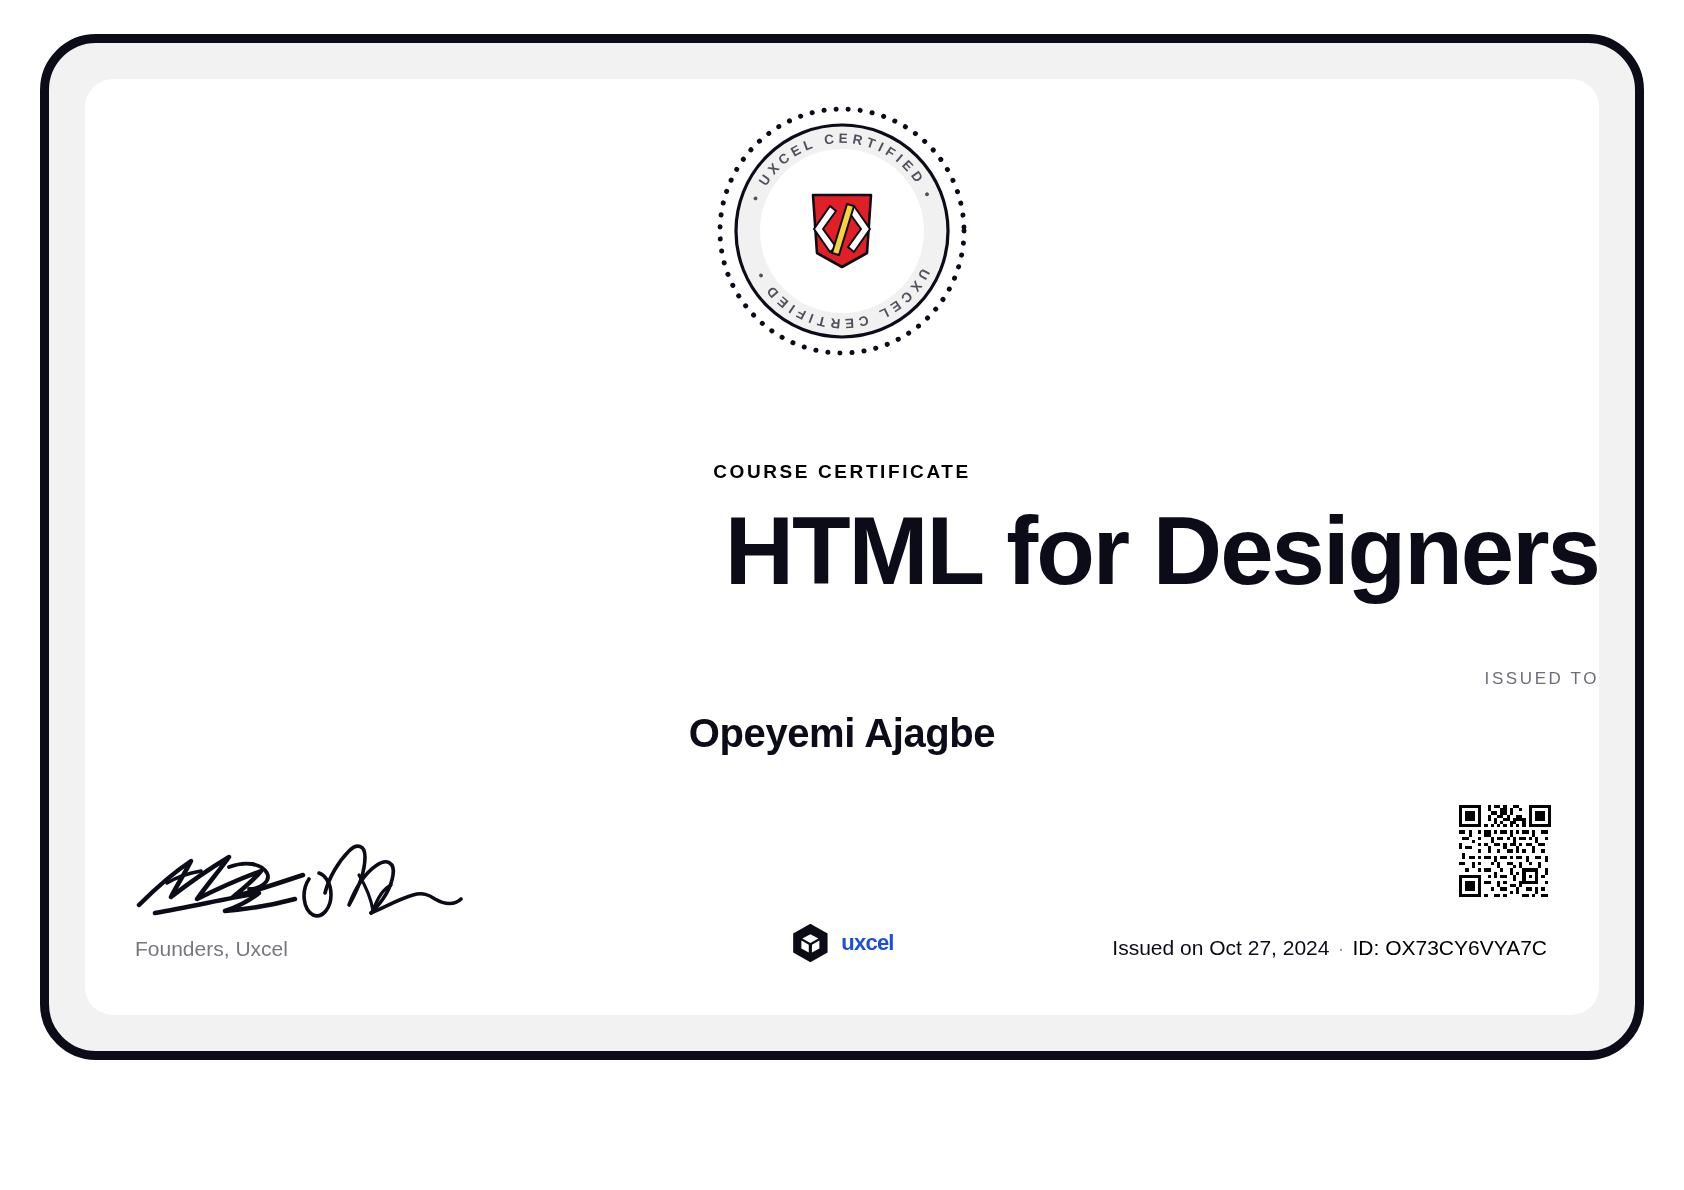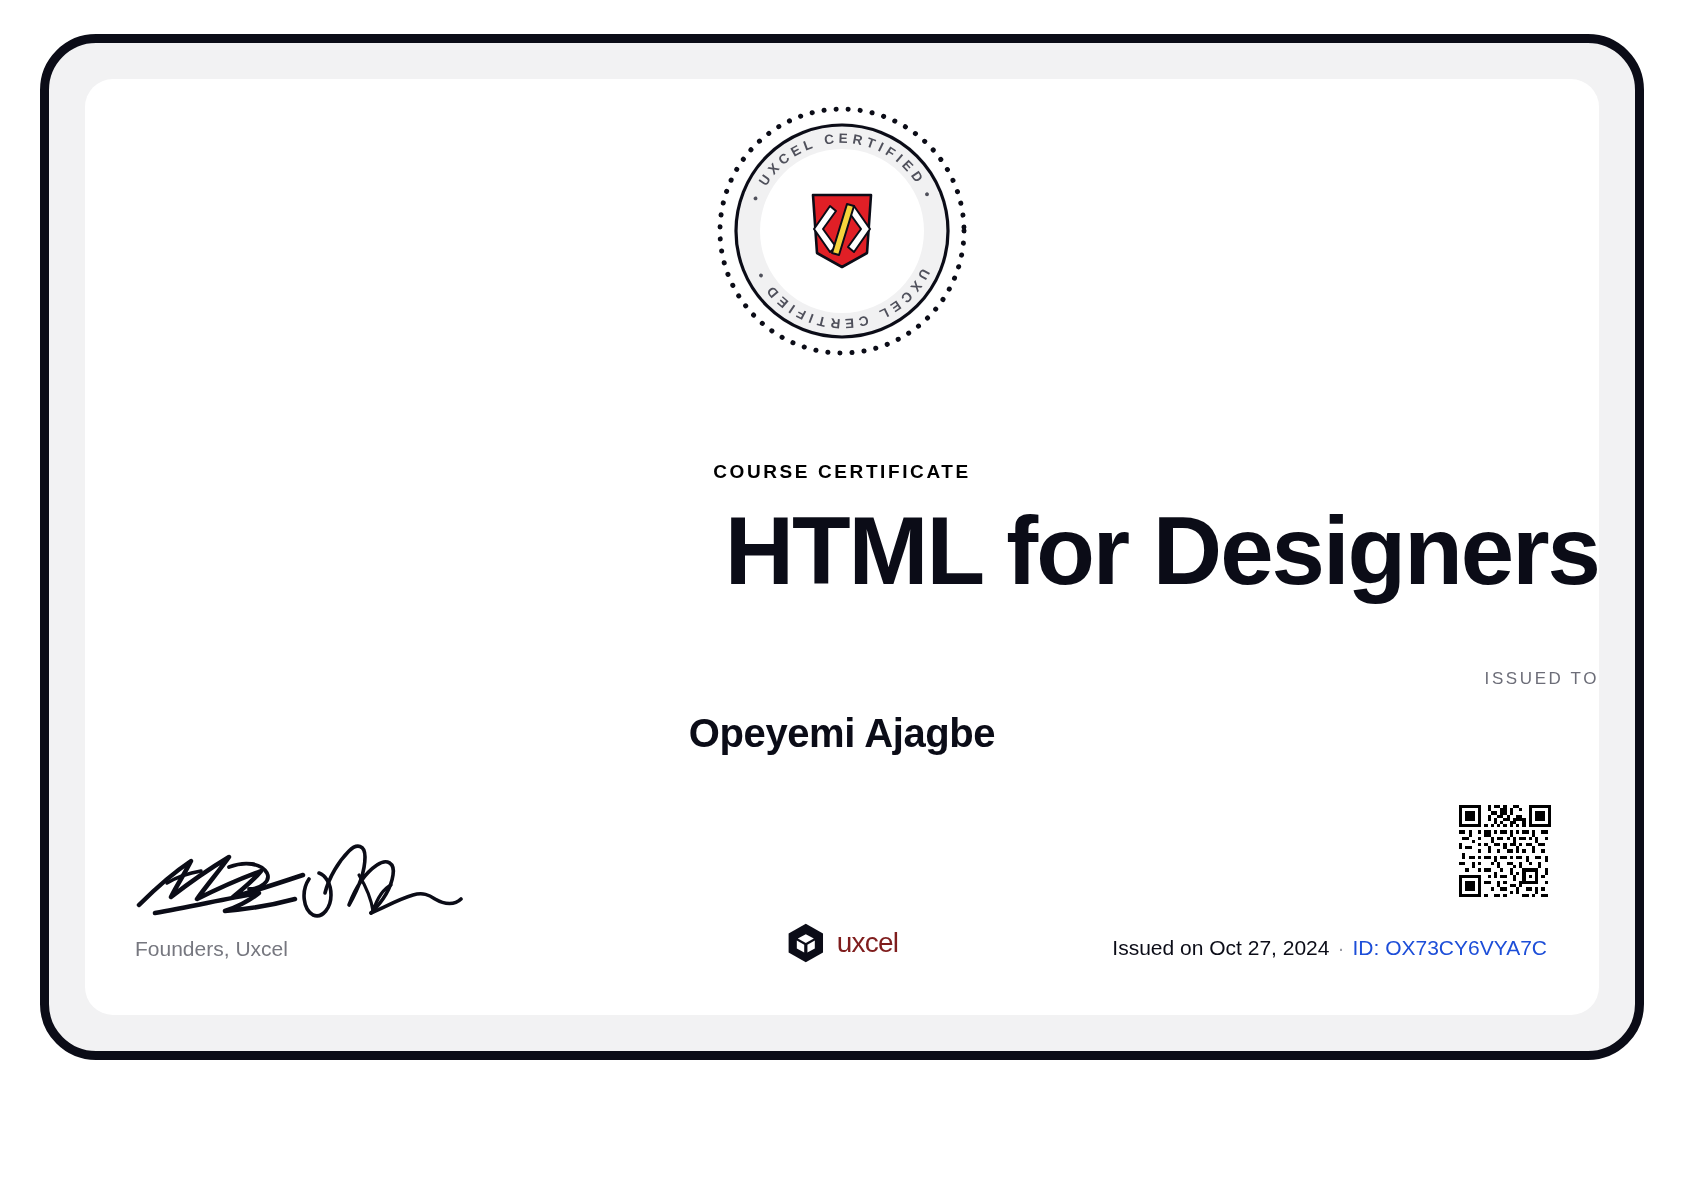--- a/index.html
+++ b/index.html
@@ -128,37 +128,37 @@
     position: absolute;
     left: 50%;
     transform: translateX(-50%);
     bottom: 52px;
     display: flex;
     align-items: center;
     gap: 11px;
   }
   .brand-mark { width: 40px; height: 40px; display: block; }
   .brand-word {
-    font-size: 28px;
-    font-weight: 400;
-    color: #7f1d1d;
+    font-size: 22px;
+    font-weight: 700;
+    color: #1d4ed8;
     letter-spacing: -0.8px;
     line-height: 1;
   }
 
   .issue-meta {
     position: absolute;
     right: 52px;
     bottom: 55px;
     font-size: 21px;
     color: #0b0c17;
     white-space: nowrap;
   }
   .issue-meta .sep { color: #9b9ca4; padding: 0 8px; }
-  .issue-meta .cert-id { color: #1d4ed8; }
+  .issue-meta .cert-id { color: #000000; }
 
   .qr-code {
     position: absolute;
     right: 48px;
     bottom: 118px;
     width: 92px;
     height: 92px;
   }
   .qr-code svg { display: block; width: 92px; height: 92px; }
 </style>

